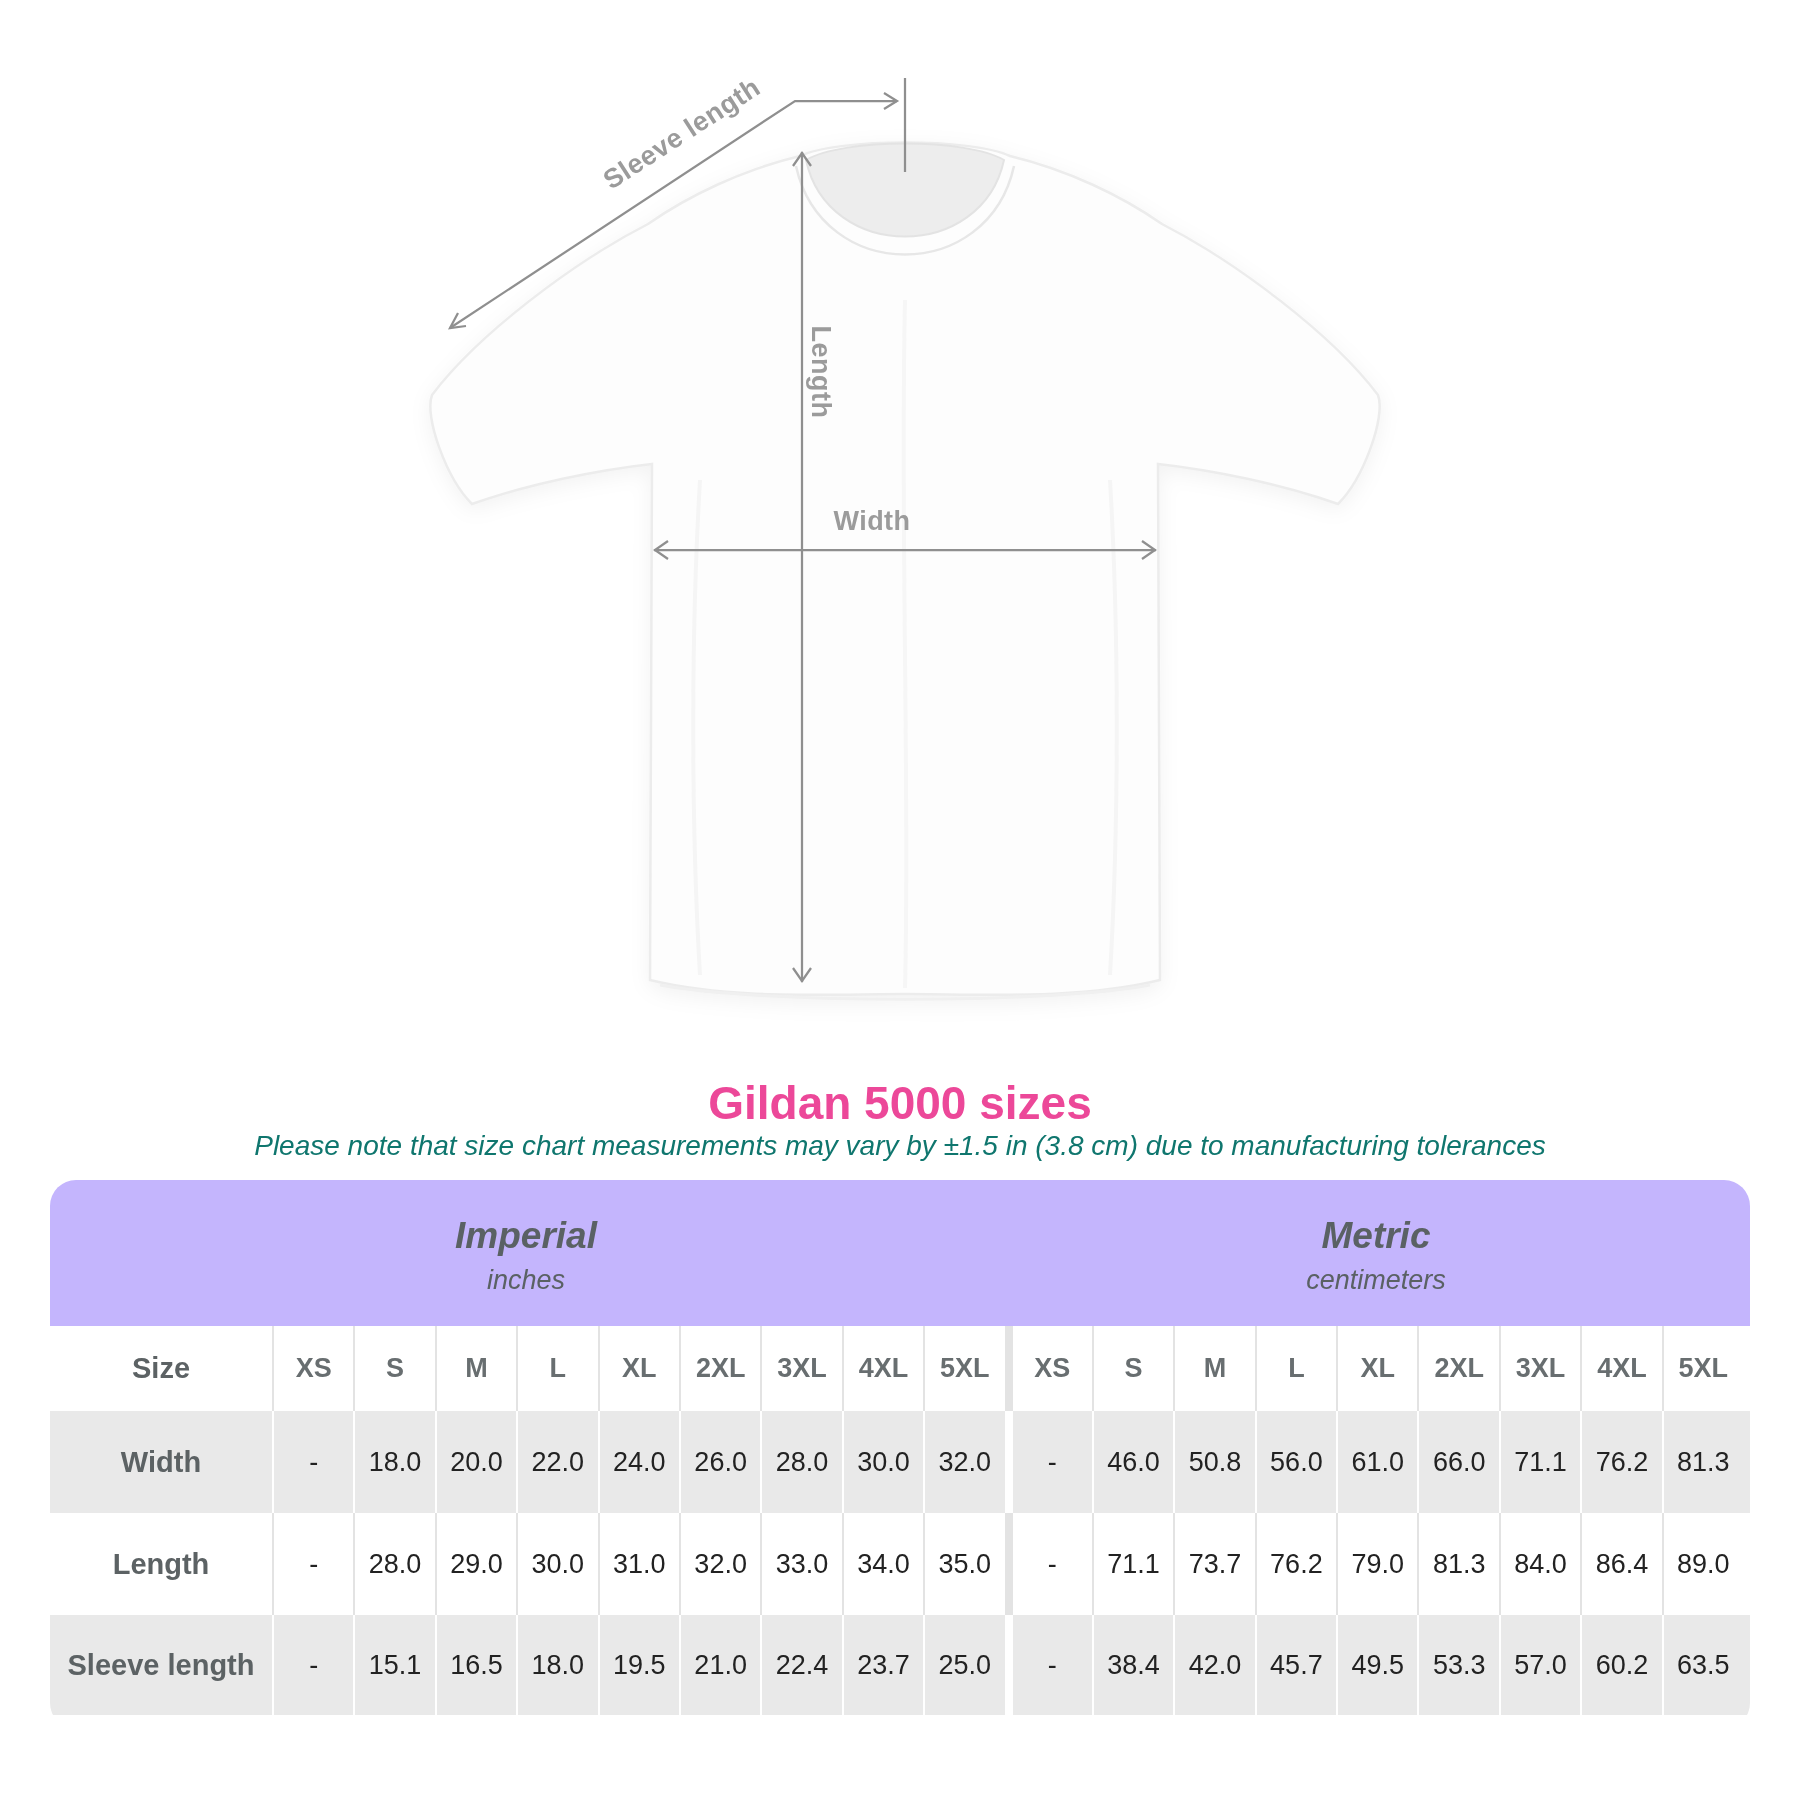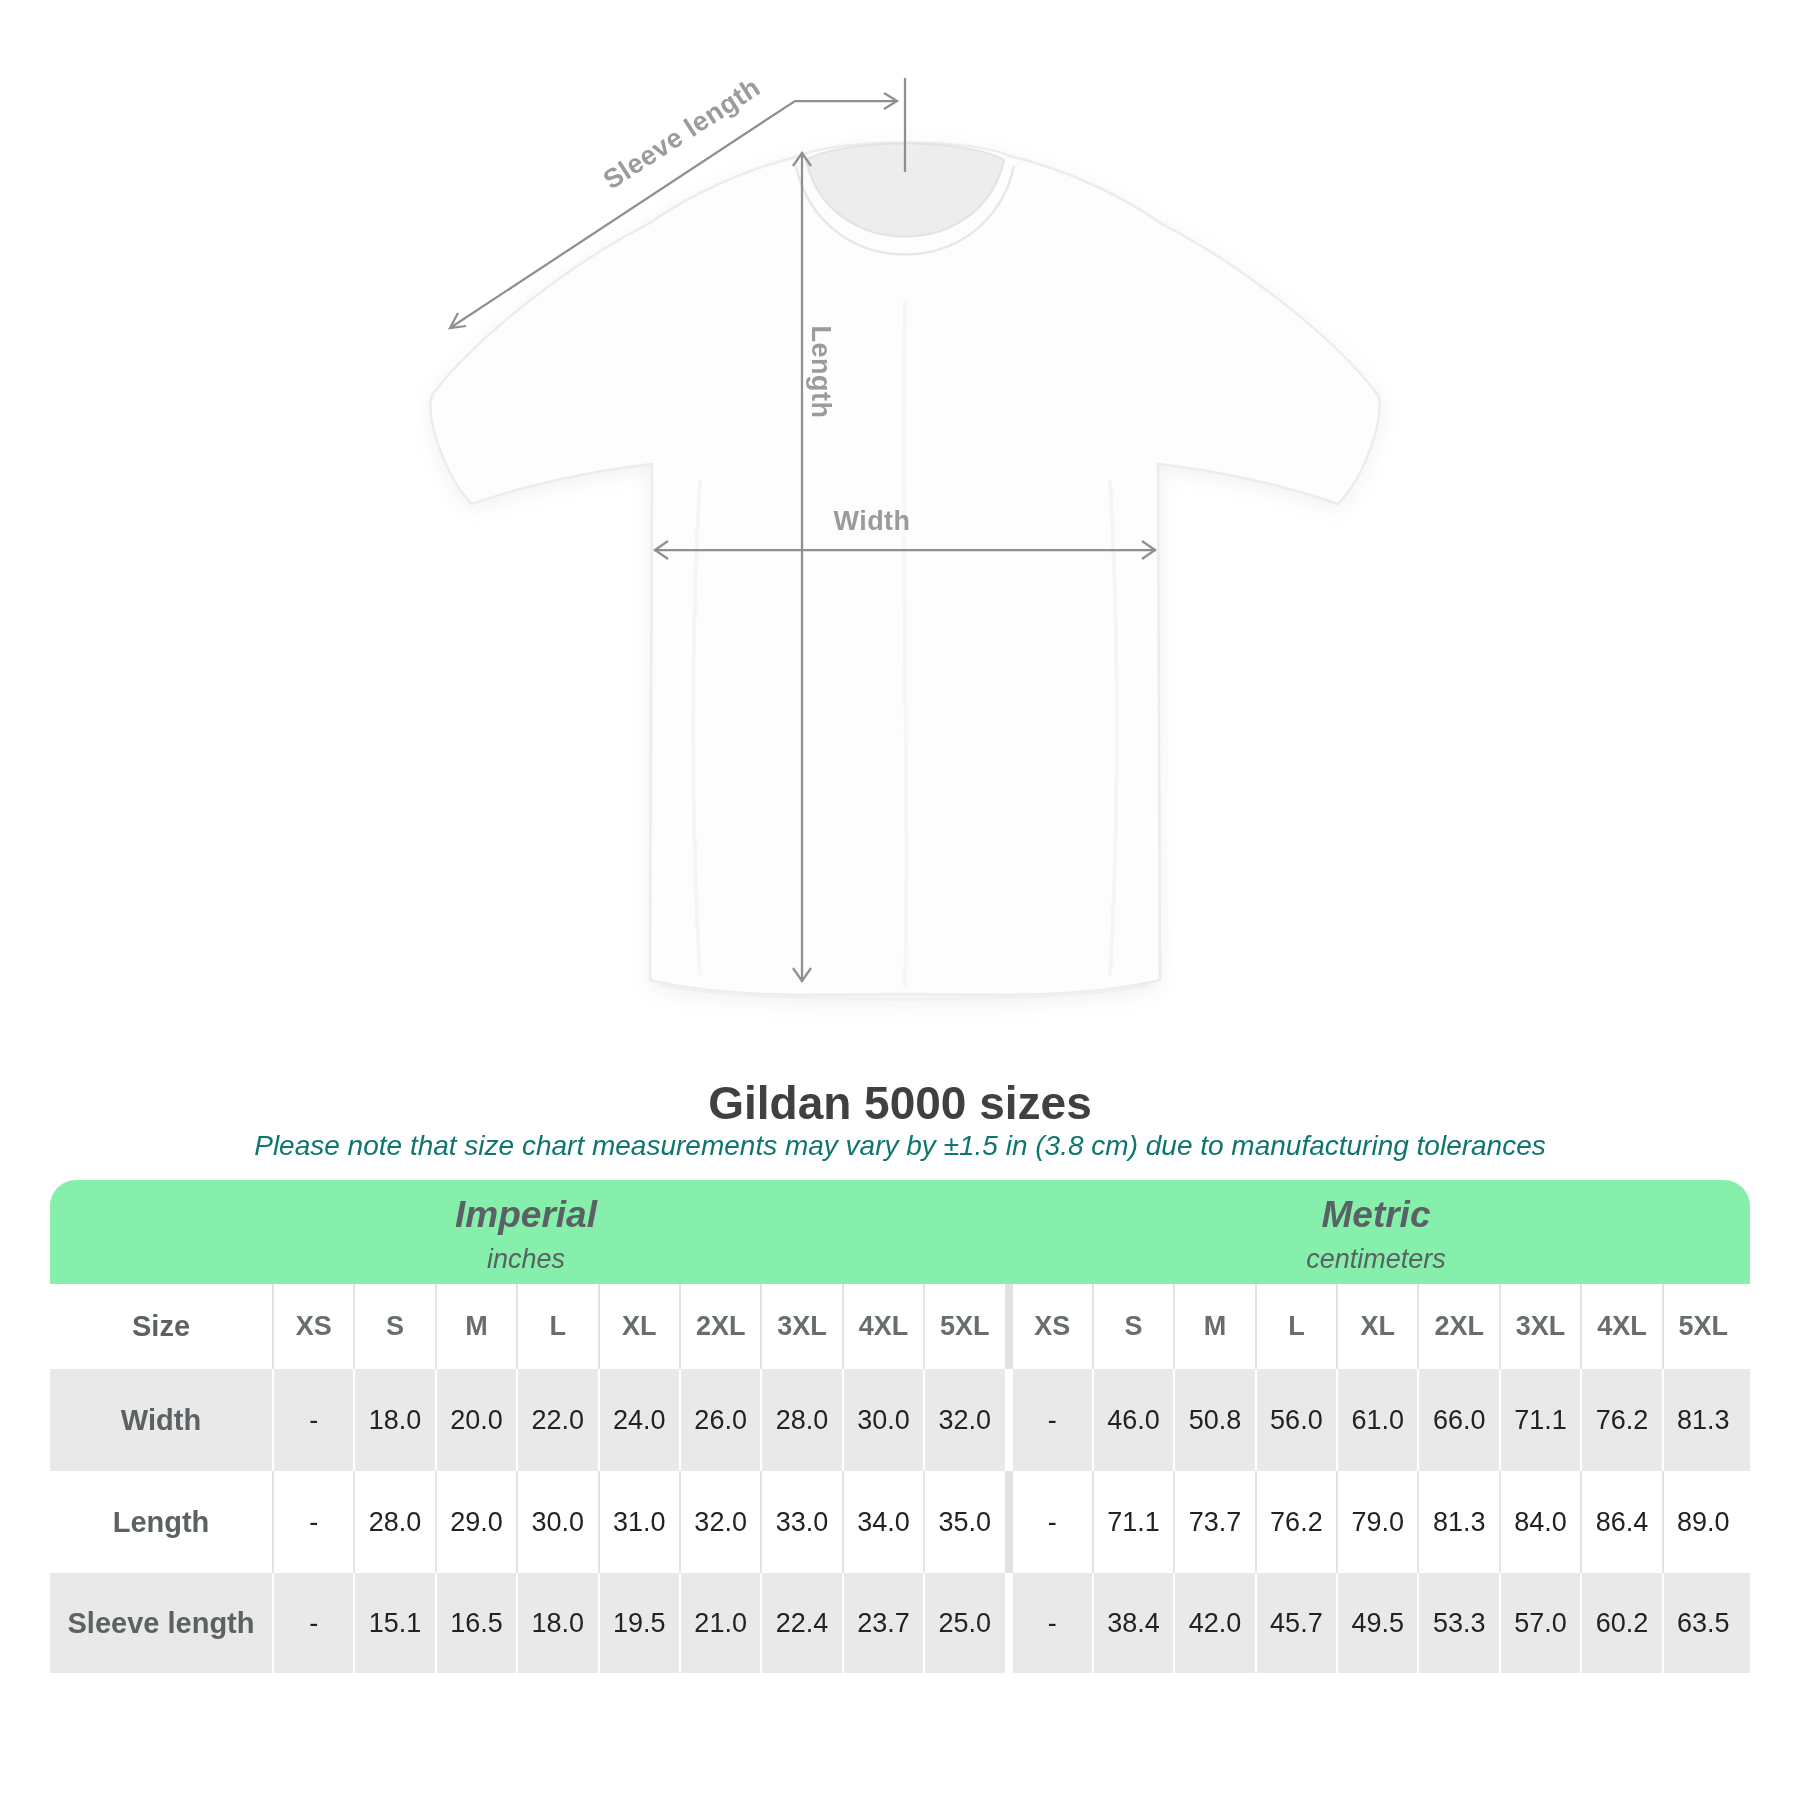--- a/index.html
+++ b/index.html
@@ -8,28 +8,28 @@
 
   
   .diagram-svg{position:absolute;left:0;top:0;width:1800px;height:1800px;pointer-events:none;}
   .anno-label{position:absolute;font-weight:bold;color:#9b9b9b;font-size:27px;letter-spacing:.5px;
               transform:translate(-50%,-50%);white-space:nowrap;}
   .anno-sleeve{transform:translate(-50%,-50%) rotate(-33deg);}
   .anno-length{transform:translate(-50%,-50%) rotate(90deg);}
 
   
   .title{position:absolute;left:0;top:1076px;width:100%;text-align:center;
-         font-size:46px;font-weight:bold;color:#404040;}
+         font-size:46px;font-weight:bold;color:#ec4899;}
   .subtitle{position:absolute;left:0;top:1130px;width:100%;text-align:center;
             font-size:28px;font-style:italic;color:#0f766e;}
 
   
   .size-table{position:absolute;left:50px;top:1180px;width:1700px;height:549px;
               border-radius:26px;overflow:hidden;background:#ffffff;}
-  .band{display:flex;height:104px;background:#86efac;}
+  .band{display:flex;height:146px;background:#c4b5fd;}
   .band-sec{display:flex;flex-direction:column;align-items:center;justify-content:center;padding-top:4px;}
   .band-sec.imperial{width:56%;}
   .band-sec.metric{width:44%;}
   .band-title{font-size:37px;font-weight:bold;font-style:italic;color:#5a6164;}
   .band-sub{font-size:27px;font-style:italic;color:#5a6164;margin-top:8px;}
 
   .trow{display:flex;align-items:stretch;}
   .row-light{--div:#e3e3e3;background:#ffffff;}
   .row-dark{--div:#ffffff;background:#e9e9e9;}
   .trow.header{height:85px;}

